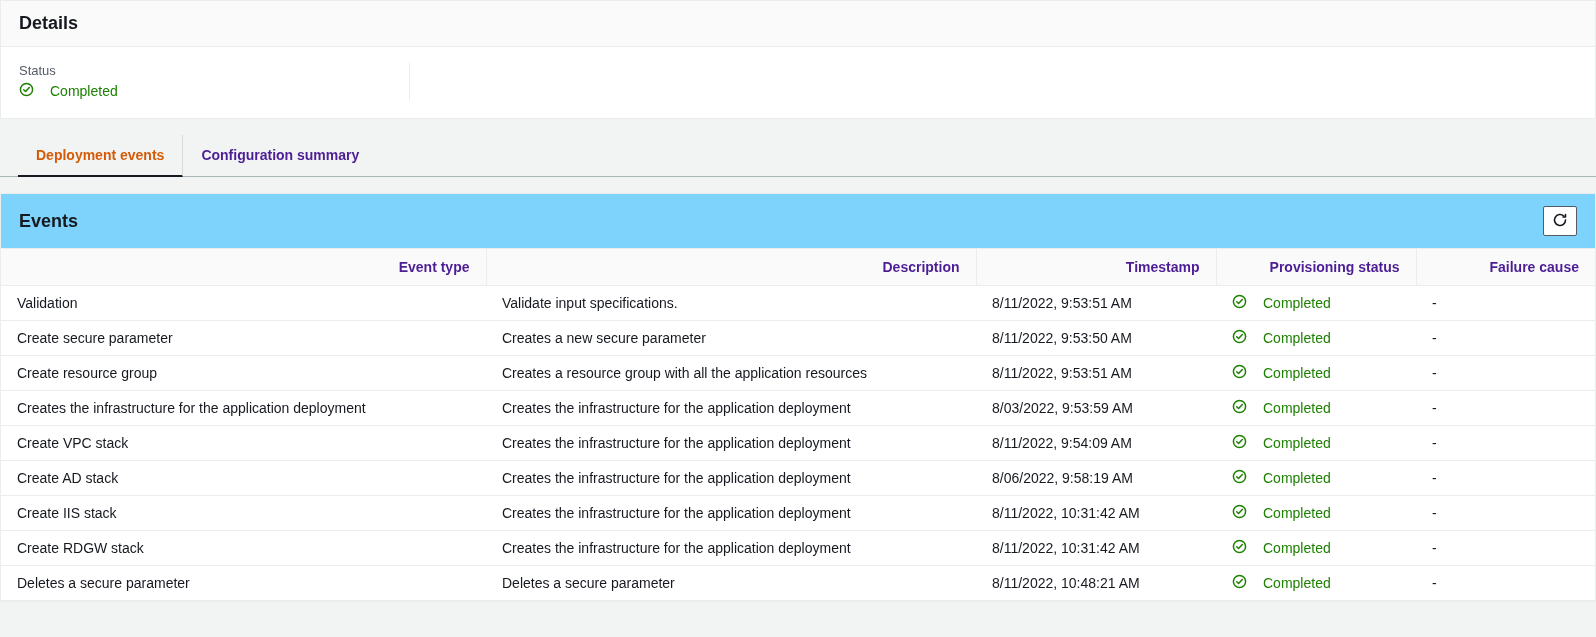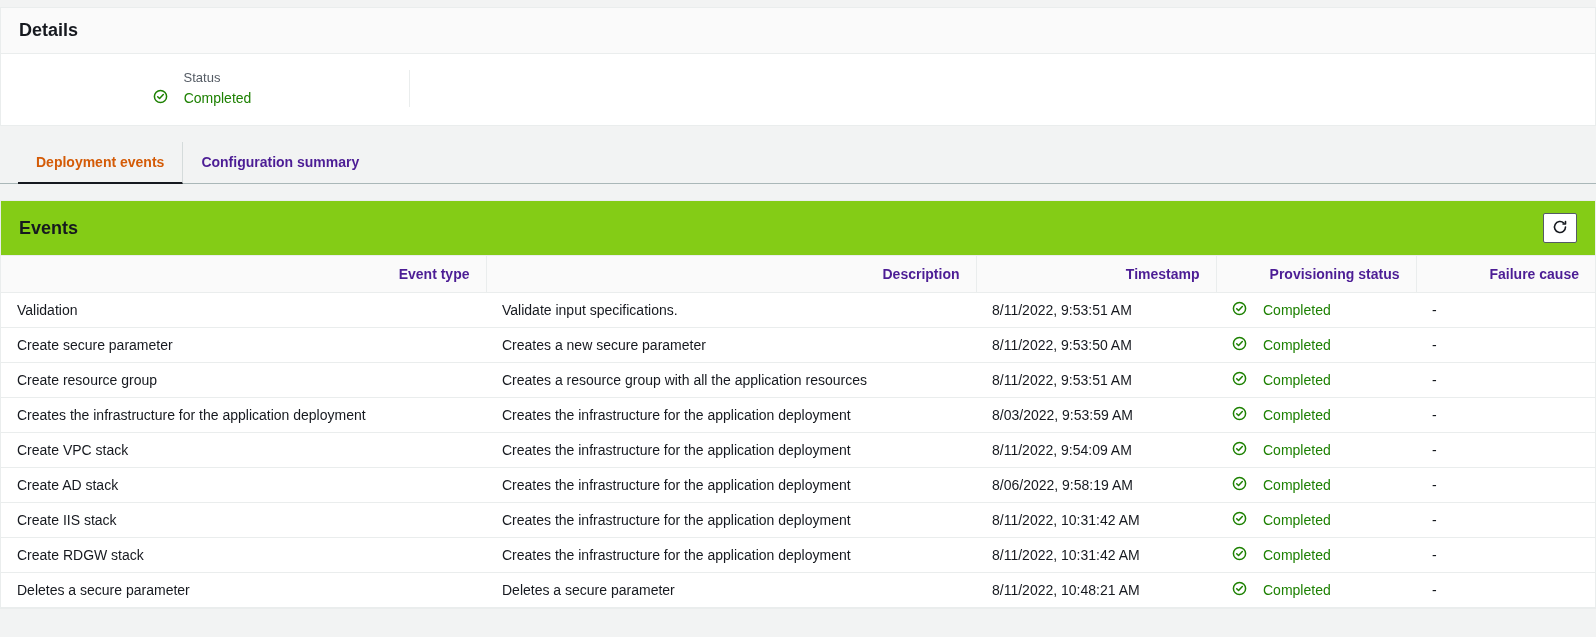--- a/index.html
+++ b/index.html
@@ -7,39 +7,37 @@
     margin: 0;
     font-family: "Amazon Ember", "Helvetica Neue", Arial, sans-serif;
     font-size: 14px;
     color: #16191f;
     background: #f2f3f3;
     width: 1596px;
   }
   .panel {
     background: #fff;
     border: 1px solid #eaeded;
-    margin-top: 7px;
   }
   .panel-header {
     padding: 12px 18px;
     background: #fafafa;
     border-bottom: 1px solid #eaeded;
     font-size: 18px;
     font-weight: 700;
     color: #16191f;
   }
   .details-body {
     display: flex;
     padding: 16px 18px 18px 18px;
     background: #fff;
   }
   .details-col {
     flex: 0 0 390px;
     padding-right: 24px;
-    text-align: center;
   }
   .details-col + .details-col {
     border-left: 1px solid #eaeded;
     padding-left: 20px;
   }
   .label {
     font-size: 13px;
     color: #545b64;
     margin-bottom: 4px;
   }
@@ -68,21 +66,21 @@
   .tab.active {
     color: #d45b07;
     border-bottom: 2px solid #16191f;
   }
   .events-panel { margin-top: 16px; }
   .events-header {
     display: flex;
     align-items: center;
     justify-content: space-between;
     padding: 12px 18px;
-    background: #84cc16;
+    background: #7dd3fc;
     border-bottom: 1px solid #eaeded;
   }
   .events-header h2 { margin:0; font-size: 18px; font-weight: 700; }
   .refresh-btn {
     width: 34px; height: 30px;
     border: 1px solid #545b64;
     background: #fff;
     border-radius: 2px;
     display:inline-flex; align-items:center; justify-content:center;
     cursor:pointer;

